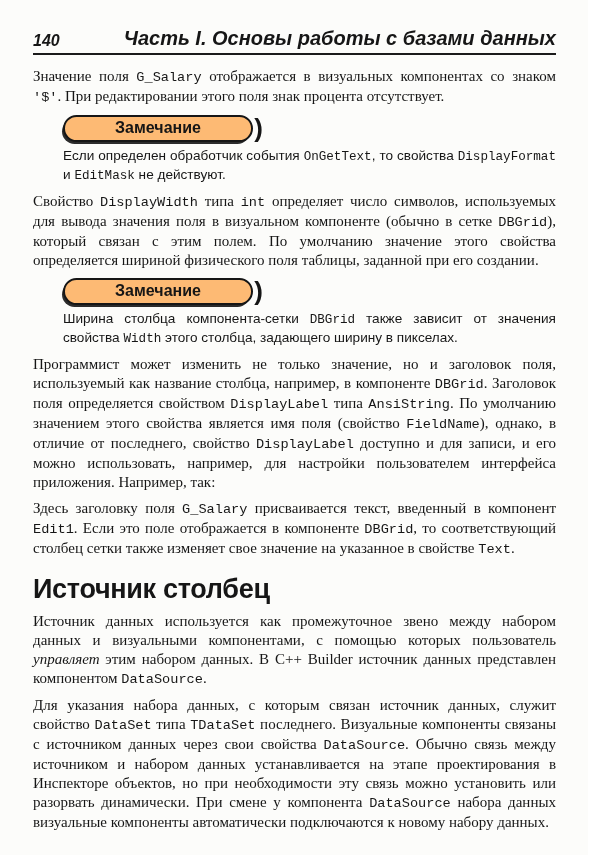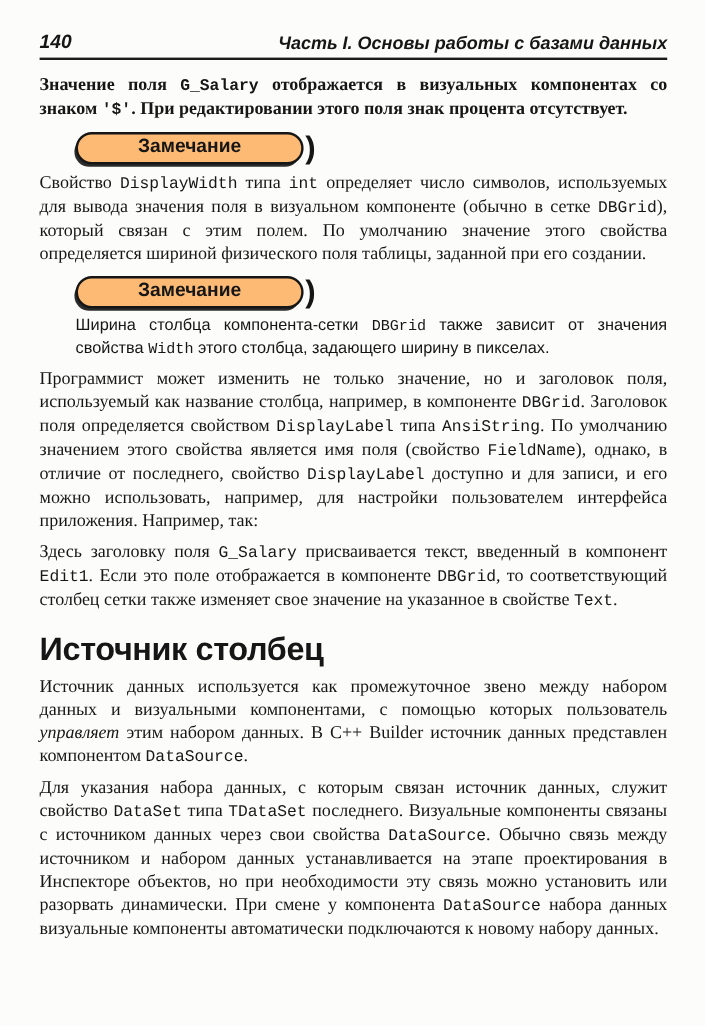--- a/index.html
+++ b/index.html
@@ -19,30 +19,30 @@
     display: flex;
     justify-content: space-between;
     align-items: flex-end;
     border-bottom: 2px solid #1b1b1b;
     padding-bottom: 3px;
     font-family: "Liberation Sans", "DejaVu Sans", sans-serif;
     font-style: italic;
     font-weight: bold;
   }
   .page-num { font-size: 16px; }
-  .chapter  { font-size: 15px; }
+  .chapter  { font-size: 20px; }
 
   
   .body-text {
     margin: 7px 0 0 0;
     font-size: 15px;
     line-height: 19px;
     text-align: justify;
   }
-  .body-text.first { margin-top: 12px; font-weight: bold; }
+  .body-text.first { margin-top: 12px; }
   .seg-code {
     font-family: "Liberation Mono", "DejaVu Sans Mono", monospace;
     font-size: 13.6px;
   }
   .seg-italic { font-style: italic; }
 
   
   .note { margin: 8px 0 0 0; }
   .note-pill {
     position: relative;
@@ -108,20 +108,21 @@
     <span class="chapter">Часть I. Основы работы с базами данных</span>
   </header>
 
   <p class="body-text first"><span>Значение поля </span><span class="seg-code">G_Salary</span><span> отображается в визуальных компонентах со знаком </span><span class="seg-code">'$'</span><span>. При редактировании этого поля знак процента отсутствует.</span></p>
 
   <section class="note">
     <div class="note-pill">
       <span>Замечание</span>
       <span class="note-tail">)</span>
     </div>
+    <p class="note-text"><span>Если определен обработчик события </span><span class="seg-code">OnGetText</span><span>, то свойства </span><span class="seg-code">DisplayFormat</span><span> и </span><span class="seg-code">EditMask</span><span> не действуют.</span></p>
   </section>
 
   <p class="body-text"><span>Свойство </span><span class="seg-code">DisplayWidth</span><span> типа </span><span class="seg-code">int</span><span> определяет число символов, используемых для вывода значения поля в визуальном компоненте (обычно в сетке </span><span class="seg-code">DBGrid</span><span>), который связан с этим полем. По умолчанию значение этого свойства определяется шириной физического поля таблицы, заданной при его создании.</span></p>
 
   <section class="note">
     <div class="note-pill">
       <span>Замечание</span>
       <span class="note-tail">)</span>
     </div>
     <p class="note-text"><span>Ширина столбца компонента-сетки </span><span class="seg-code">DBGrid</span><span> также зависит от значения свойства </span><span class="seg-code">Width</span><span> этого столбца, задающего ширину в пикселах.</span></p>

